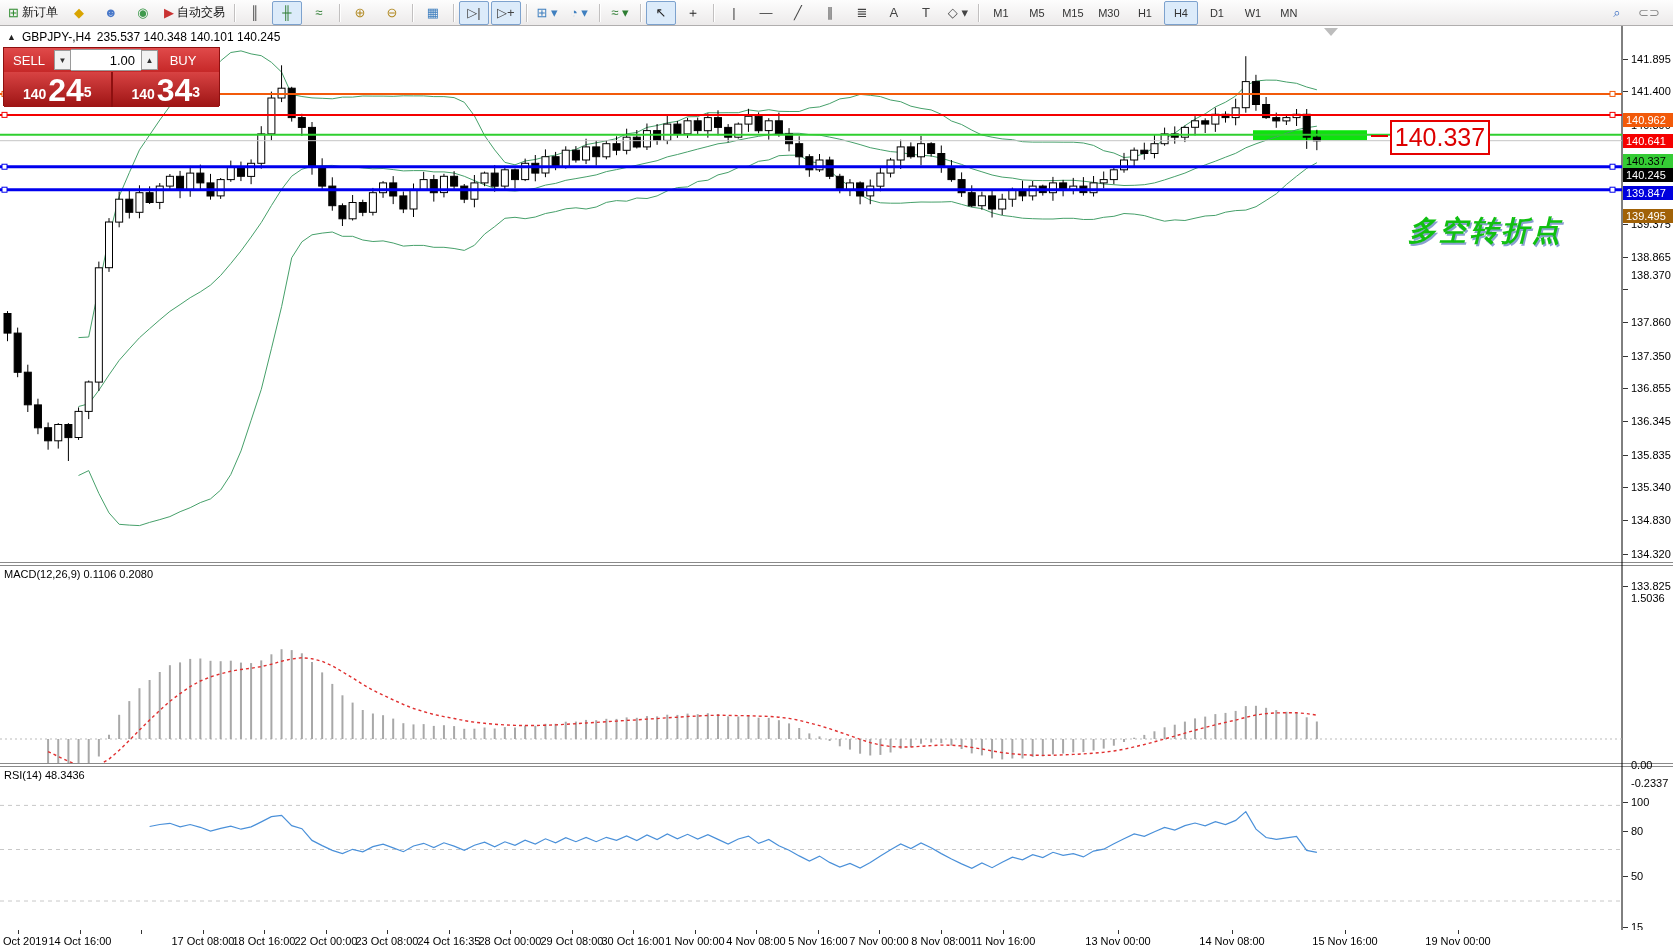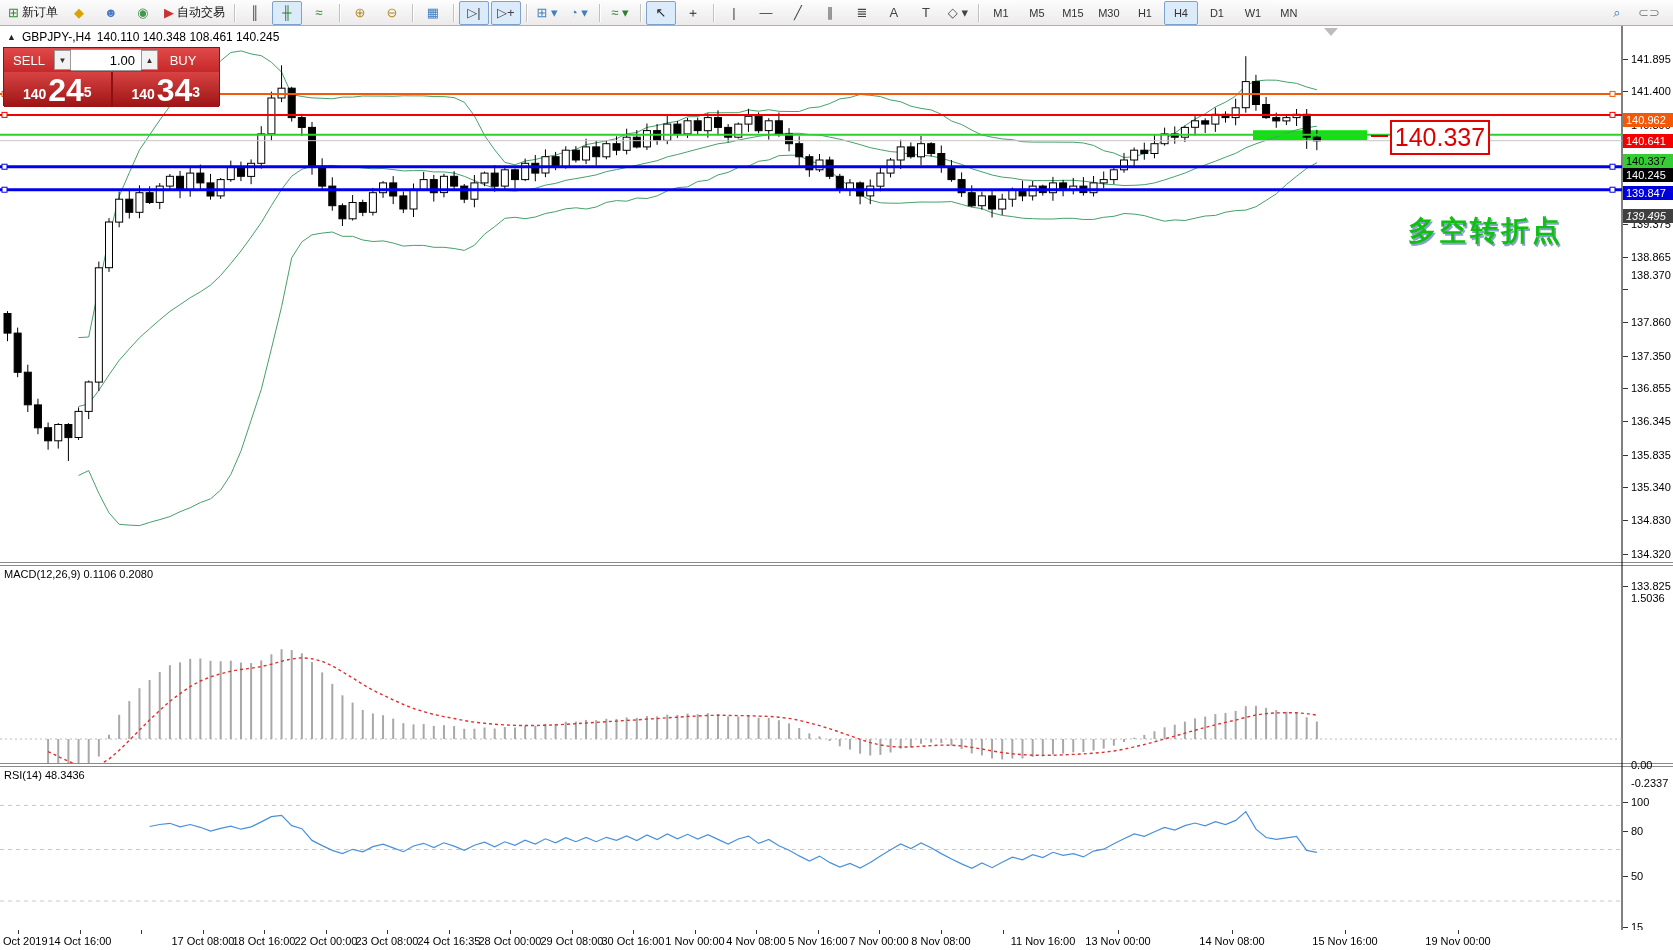--- a/index.html
+++ b/index.html
@@ -56,21 +56,21 @@
   .tp-price .small{font-size:14px;font-weight:bold;margin-right:2px;line-height:20px;}
   .tp-price .big{font-size:32px;font-weight:bold;line-height:28px;}
   .tp-price .sup{font-size:14px;font-weight:bold;line-height:40px;align-self:flex-start;}
 
   
   #price-callout{position:absolute;left:1390px;top:94px;width:96px;height:31px;background:#fff;
     border:2px solid #e60000;color:#dd0000;font-size:25px;display:flex;align-items:center;
     justify-content:center;}
   #callout-dash{position:absolute;left:1371px;top:109px;width:17px;height:2px;background:#e60000;}
   #cn-note{position:absolute;left:1408px;top:186px;font-size:28px;font-weight:bold;color:#10c010;
-    letter-spacing:3px;text-shadow:1.5px 1.5px 0 rgba(40,80,170,.55);white-space:nowrap;}
+    letter-spacing:3px;text-shadow:1.5px 1.5px 0 rgba(40,80,170,.55);white-space:nowrap;font-style:italic;}
   #bar-marker{position:absolute;left:1324px;top:2px;width:0;height:0;
     border-left:7px solid transparent;border-right:7px solid transparent;border-top:8px solid #bdbdbd;}
 </style>
 </head>
 <body>
 
 <div id="app">
   <div id="toolbar">
       <div class="tb-btn">
         <span class="glyph" style="color: rgb(46, 139, 46);">⊞</span>
@@ -613,21 +613,21 @@
         <rect x="2" y="138.2344000000001" width="5" height="5" fill="#fff" stroke="#0000ee"></rect>
         <rect x="1610" y="138.2344000000001" width="5" height="5" fill="#fff" stroke="#0000ee"></rect>
         <line x1="0" y1="163.7" x2="1622" y2="163.7" stroke="#0000ee" stroke-width="3"></line>
         <rect x="2" y="161.22000000000037" width="5" height="5" fill="#fff" stroke="#0000ee"></rect>
         <rect x="1610" y="161.22000000000037" width="5" height="5" fill="#fff" stroke="#0000ee"></rect>
       </svg>
 
     <div id="symbol-line">
       <span class="tri">▲</span>
       <span>GBPJPY-,H4</span>
-      <span>140.110 140.348 108.461 140.245</span>
+      <span>235.537 140.348 140.101 140.245</span>
     </div>
 
     <div id="trade-panel">
       <div id="tp-row1">
         <div class="tp-btn">SELL</div>
         <div class="tp-spin">▼</div>
         <input class="tp-vol" value="1.00" style="">
         <div class="tp-spin">▲</div>
         <div class="tp-btn">BUY</div>
       </div>
@@ -678,21 +678,21 @@
         <div class="tick-label" style="top: 494.344px;">134.830</div>
         <div class="tick-dash" style="top: 527.648px;"></div>
         <div class="tick-label" style="top: 527.648px;">134.320</div>
         <div class="tick-dash" style="top: 559.971px;"></div>
         <div class="tick-label" style="top: 559.971px;">133.825</div>
         <div class="badge" style="top: 93.9249px; background: rgb(242, 90, 10); color: rgb(255, 255, 255);">140.962</div>
         <div class="badge" style="top: 114.886px; background: rgb(245, 0, 0); color: rgb(255, 255, 255);">140.641</div>
         <div class="badge" style="top: 134.737px; background: rgb(53, 204, 53); color: rgb(0, 0, 0);">140.337</div>
         <div class="badge" style="top: 148.737px; background: rgb(0, 0, 0); color: rgb(255, 255, 255);">140.245</div>
         <div class="badge" style="top: 166.734px; background: rgb(0, 0, 221); color: rgb(255, 255, 255);">139.847</div>
-        <div class="badge" style="top: 189.72px; background: #404040; color: rgb(255, 255, 255); font-style: italic;">139.495</div>
+        <div class="badge" style="top: 189.72px; background: #a16207; color: rgb(255, 255, 255);">139.495</div>
         <div class="tick-label" style="top: 572px;">1.5036</div>
         <div class="tick-label" style="top: 739px;">0.00</div>
         <div class="tick-label" style="top: 757px;">-0.2337</div>
         <div class="tick-dash" style="top: 776px;"></div>
         <div class="tick-label" style="top: 776px;">100</div>
         <div class="tick-dash" style="top: 805.4px;"></div>
         <div class="tick-label" style="top: 805.4px;">80</div>
         <div class="tick-dash" style="top: 849.5px;"></div>
         <div class="tick-label" style="top: 849.5px;">50</div>
         <div class="tick-dash" style="top: 900.95px;"></div>
@@ -741,21 +741,21 @@
         <div class="time-label" style="left: 695px;">1 Nov 00:00</div>
         <div class="time-tick" style="left: 756px;"></div>
         <div class="time-label" style="left: 756px;">4 Nov 08:00</div>
         <div class="time-tick" style="left: 818px;"></div>
         <div class="time-label" style="left: 818px;">5 Nov 16:00</div>
         <div class="time-tick" style="left: 879px;"></div>
         <div class="time-label" style="left: 879px;">7 Nov 00:00</div>
         <div class="time-tick" style="left: 941px;"></div>
         <div class="time-label" style="left: 941px;">8 Nov 08:00</div>
         <div class="time-tick" style="left: 1003px;"></div>
-        <div class="time-label" style="left: 1003px; margin-left: 40px;">11 Nov 16:00</div>
+        <div class="time-label" style="left: 1003px;">11 Nov 16:00</div>
         <div class="time-tick" style="left: 1118px;"></div>
         <div class="time-label" style="left: 1118px;">13 Nov 00:00</div>
         <div class="time-tick" style="left: 1232px;"></div>
         <div class="time-label" style="left: 1232px;">14 Nov 08:00</div>
         <div class="time-tick" style="left: 1345px;"></div>
         <div class="time-label" style="left: 1345px;">15 Nov 16:00</div>
         <div class="time-tick" style="left: 1458px;"></div>
         <div class="time-label" style="left: 1458px;">19 Nov 00:00</div>
       </div>
   </div>

